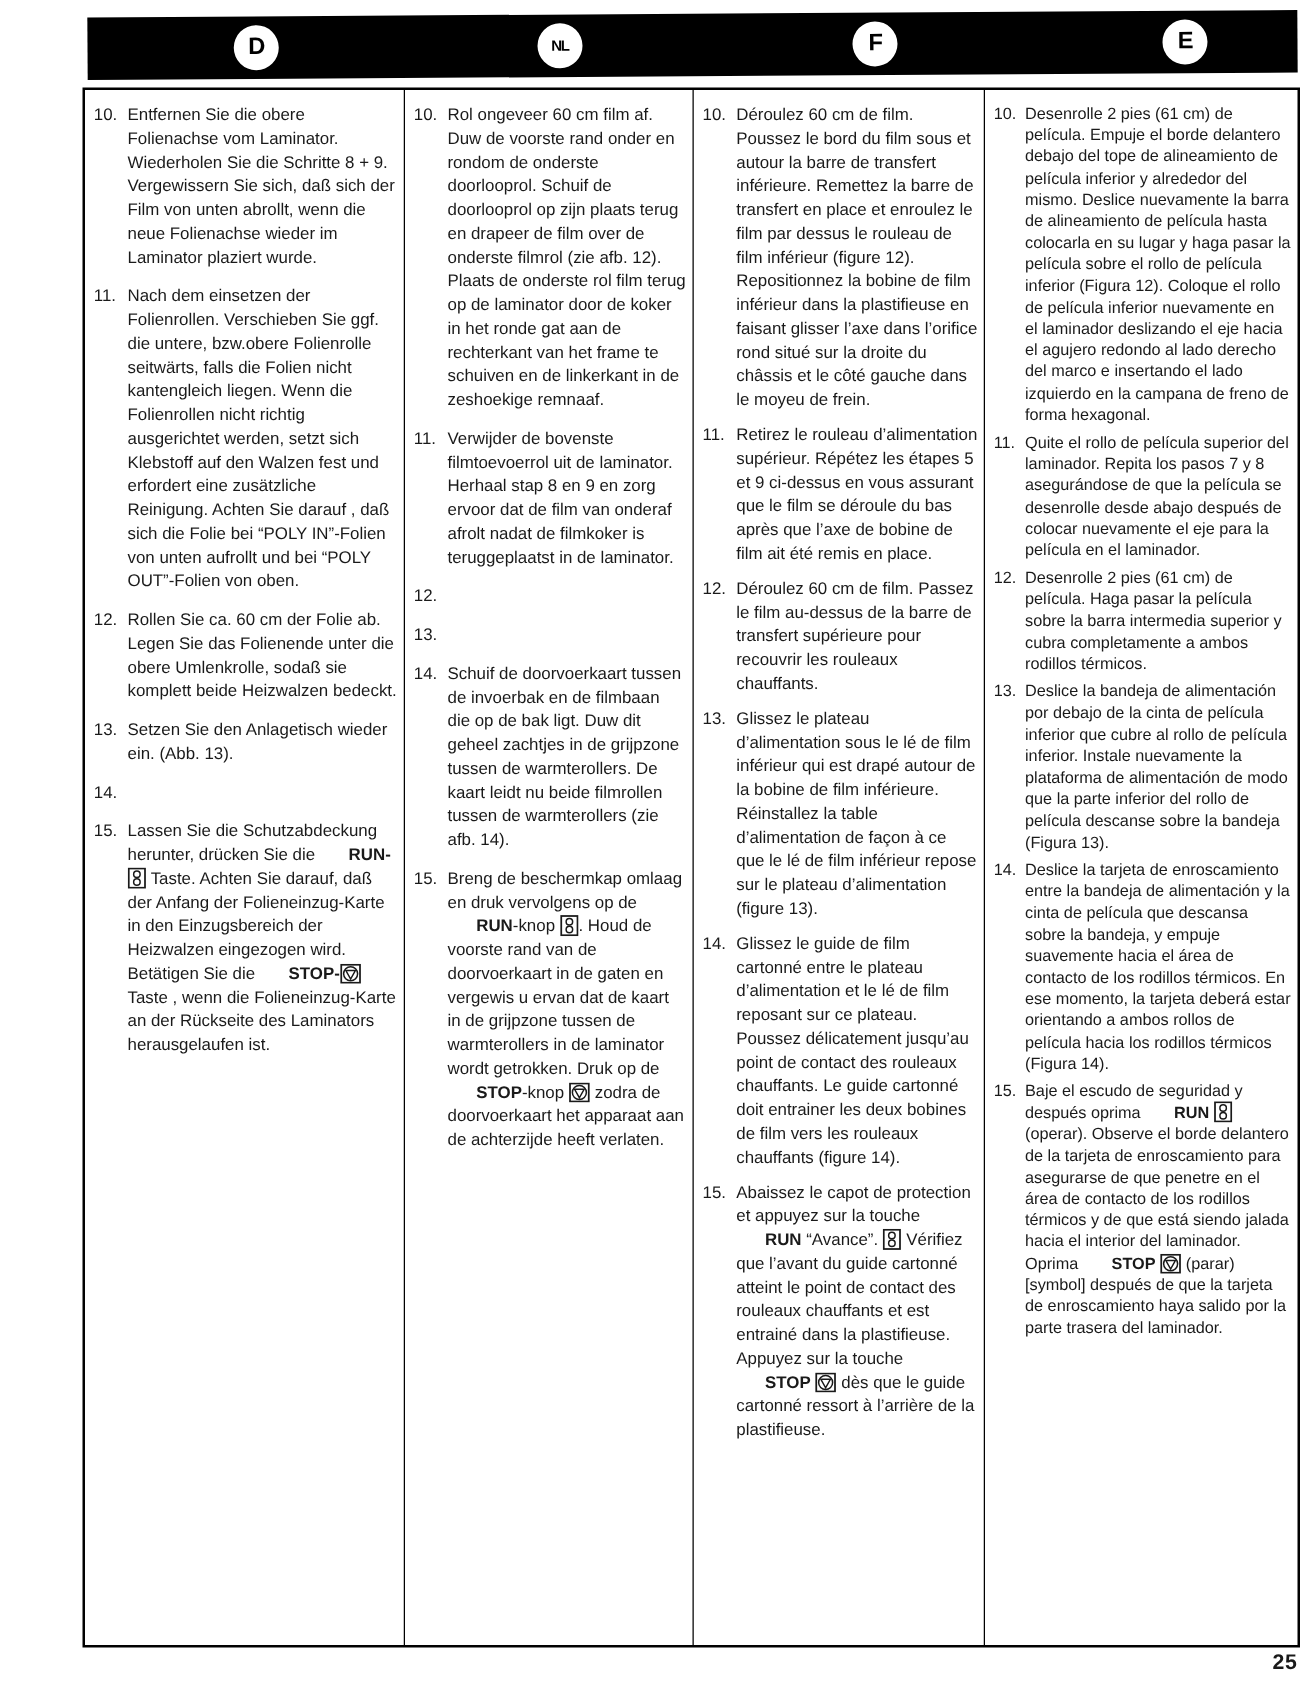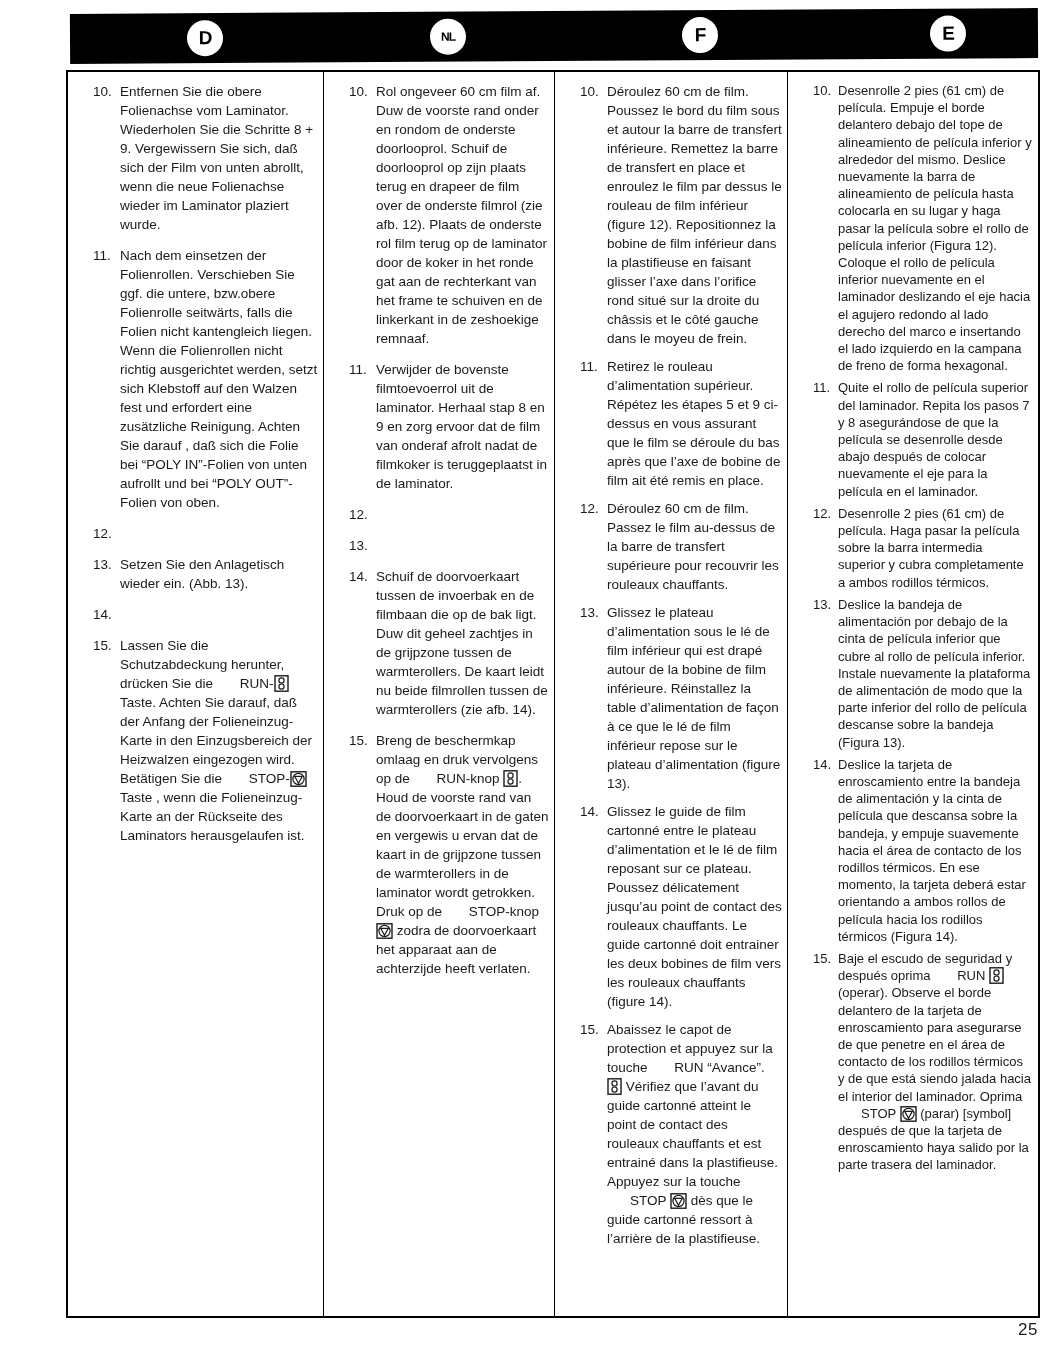--- a/index.html
+++ b/index.html
@@ -54,37 +54,37 @@
     box-sizing: border-box;
     overflow: hidden;
     font-size: 13.5px;
     line-height: 19px;
   }
   .column:last-child { border-right: none; }
   .item { display: flex; margin-bottom: 12px; }
   .col-F .item { margin-bottom: 9px; }
   .col-E .item { margin-bottom: 5px; }
   .col-E { font-size: 13px; line-height: 17.2px; }
-  .num { flex: 0 0 27px; margin-left: 18px; }
+  .num { flex: 0 0 27px; }
   .col-E .num { flex: 0 0 25px; }
   .body { flex: 1; }
-  b { font-weight: normal; padding-left: 23px; }
+  b { font-weight: bold; padding-left: 23px; }
   
   .inline-icon {
     display: inline-block;
     vertical-align: -4px;
     line-height: 0;
   }
   .inline-icon svg { display: block; }
   
   .page-number {
     position: absolute;
     right: 14px;
     top: 1320px;
-    font-weight: normal;
+    font-weight: bold;
     font-size: 17px;
     letter-spacing: 0.5px;
   }
 </style>
 </head>
 <body>
 
 <div class="page">
 
   <div class="header-bar">
@@ -99,20 +99,21 @@
         <div class="item">
           <span class="num">10.</span>
           <div class="body">Entfernen Sie die obere Folienachse vom Laminator. Wiederholen Sie die Schritte 8 + 9. Vergewissern Sie sich, daß sich der Film von unten abrollt, wenn die neue Folienachse wieder im Laminator plaziert wurde.</div>
         </div>
         <div class="item">
           <span class="num">11.</span>
           <div class="body">Nach dem einsetzen der Folienrollen. Verschieben Sie ggf. die untere, bzw.obere Folienrolle seitwärts, falls die Folien nicht kantengleich liegen. Wenn die Folienrollen nicht richtig ausgerichtet werden, setzt sich Klebstoff auf den Walzen fest und erfordert eine zusätzliche Reinigung.  Achten Sie darauf , daß sich die Folie bei “POLY IN”-Folien von unten aufrollt und bei “POLY OUT”-Folien von oben.</div>
         </div>
         <div class="item">
           <span class="num">12.</span>
+          <div class="body">Rollen Sie ca. 60 cm der Folie ab. Legen Sie das Folienende unter die obere Umlenkrolle, sodaß sie komplett beide Heizwalzen bedeckt.</div>
         </div>
         <div class="item">
           <span class="num">13.</span>
           <div class="body">Setzen Sie den Anlagetisch wieder ein. (Abb. 13).</div>
         </div>
         <div class="item">
           <span class="num">14.</span>
         </div>
         <div class="item">
           <span class="num">15.</span>

